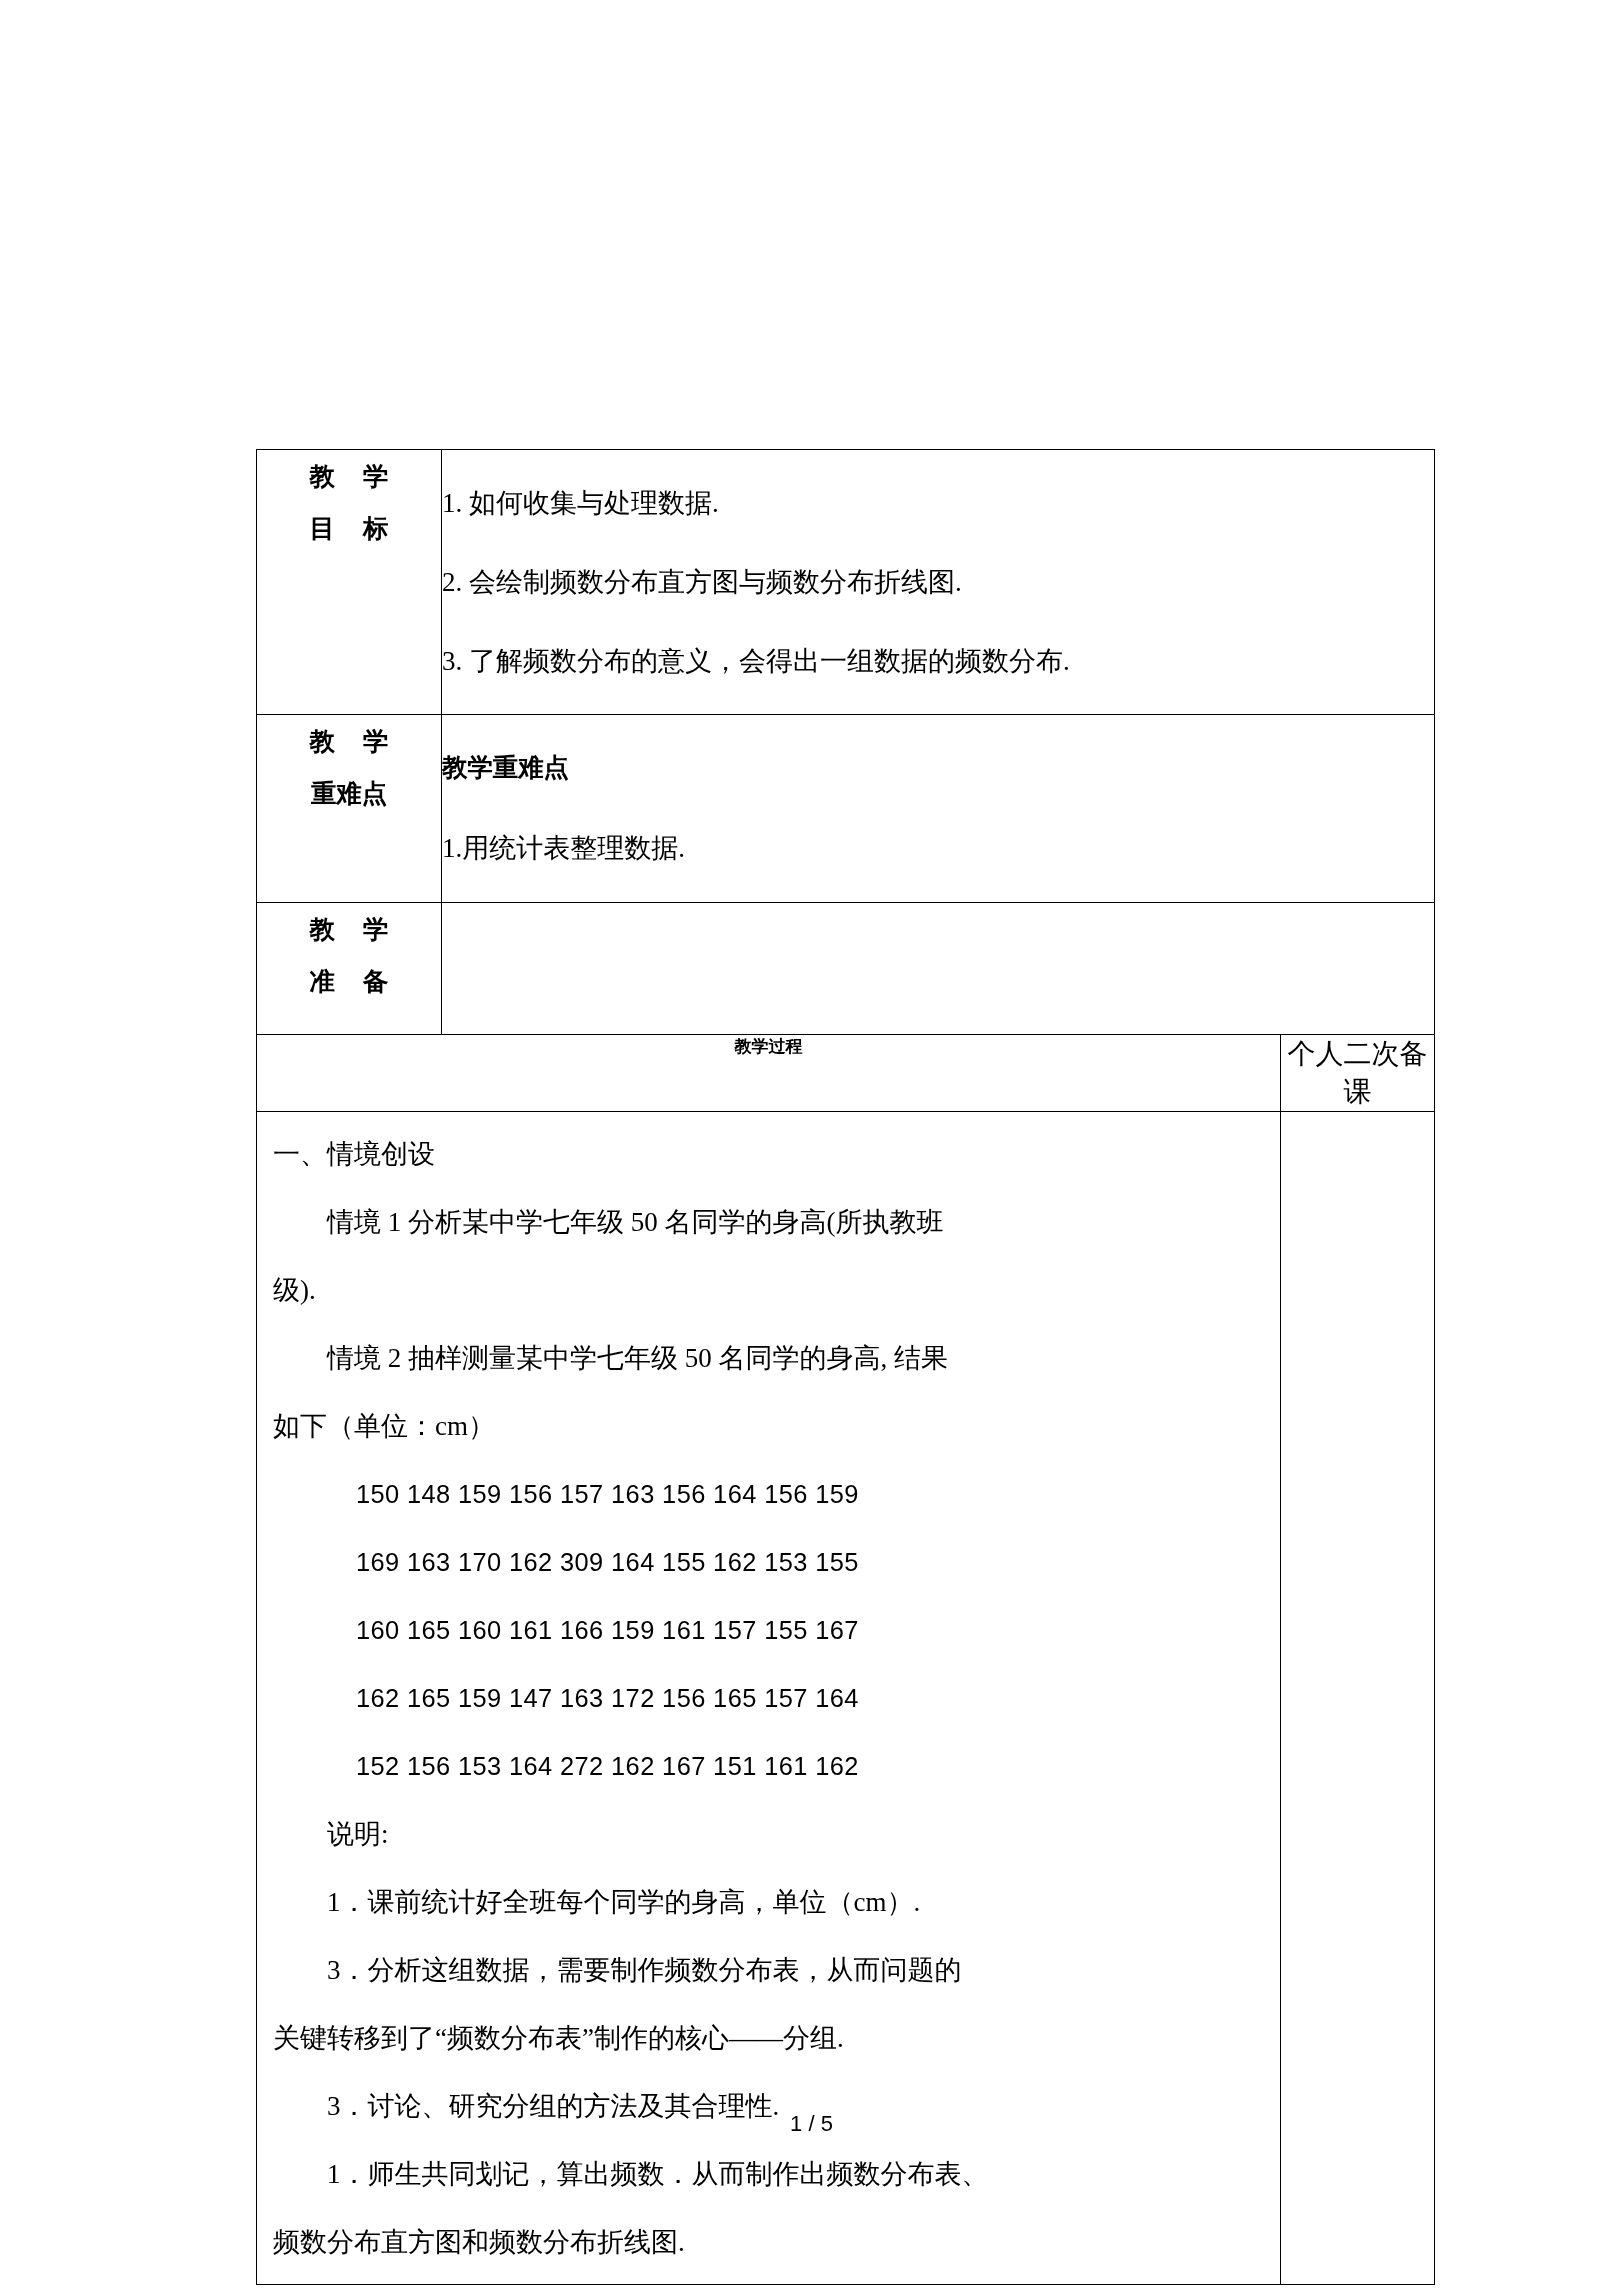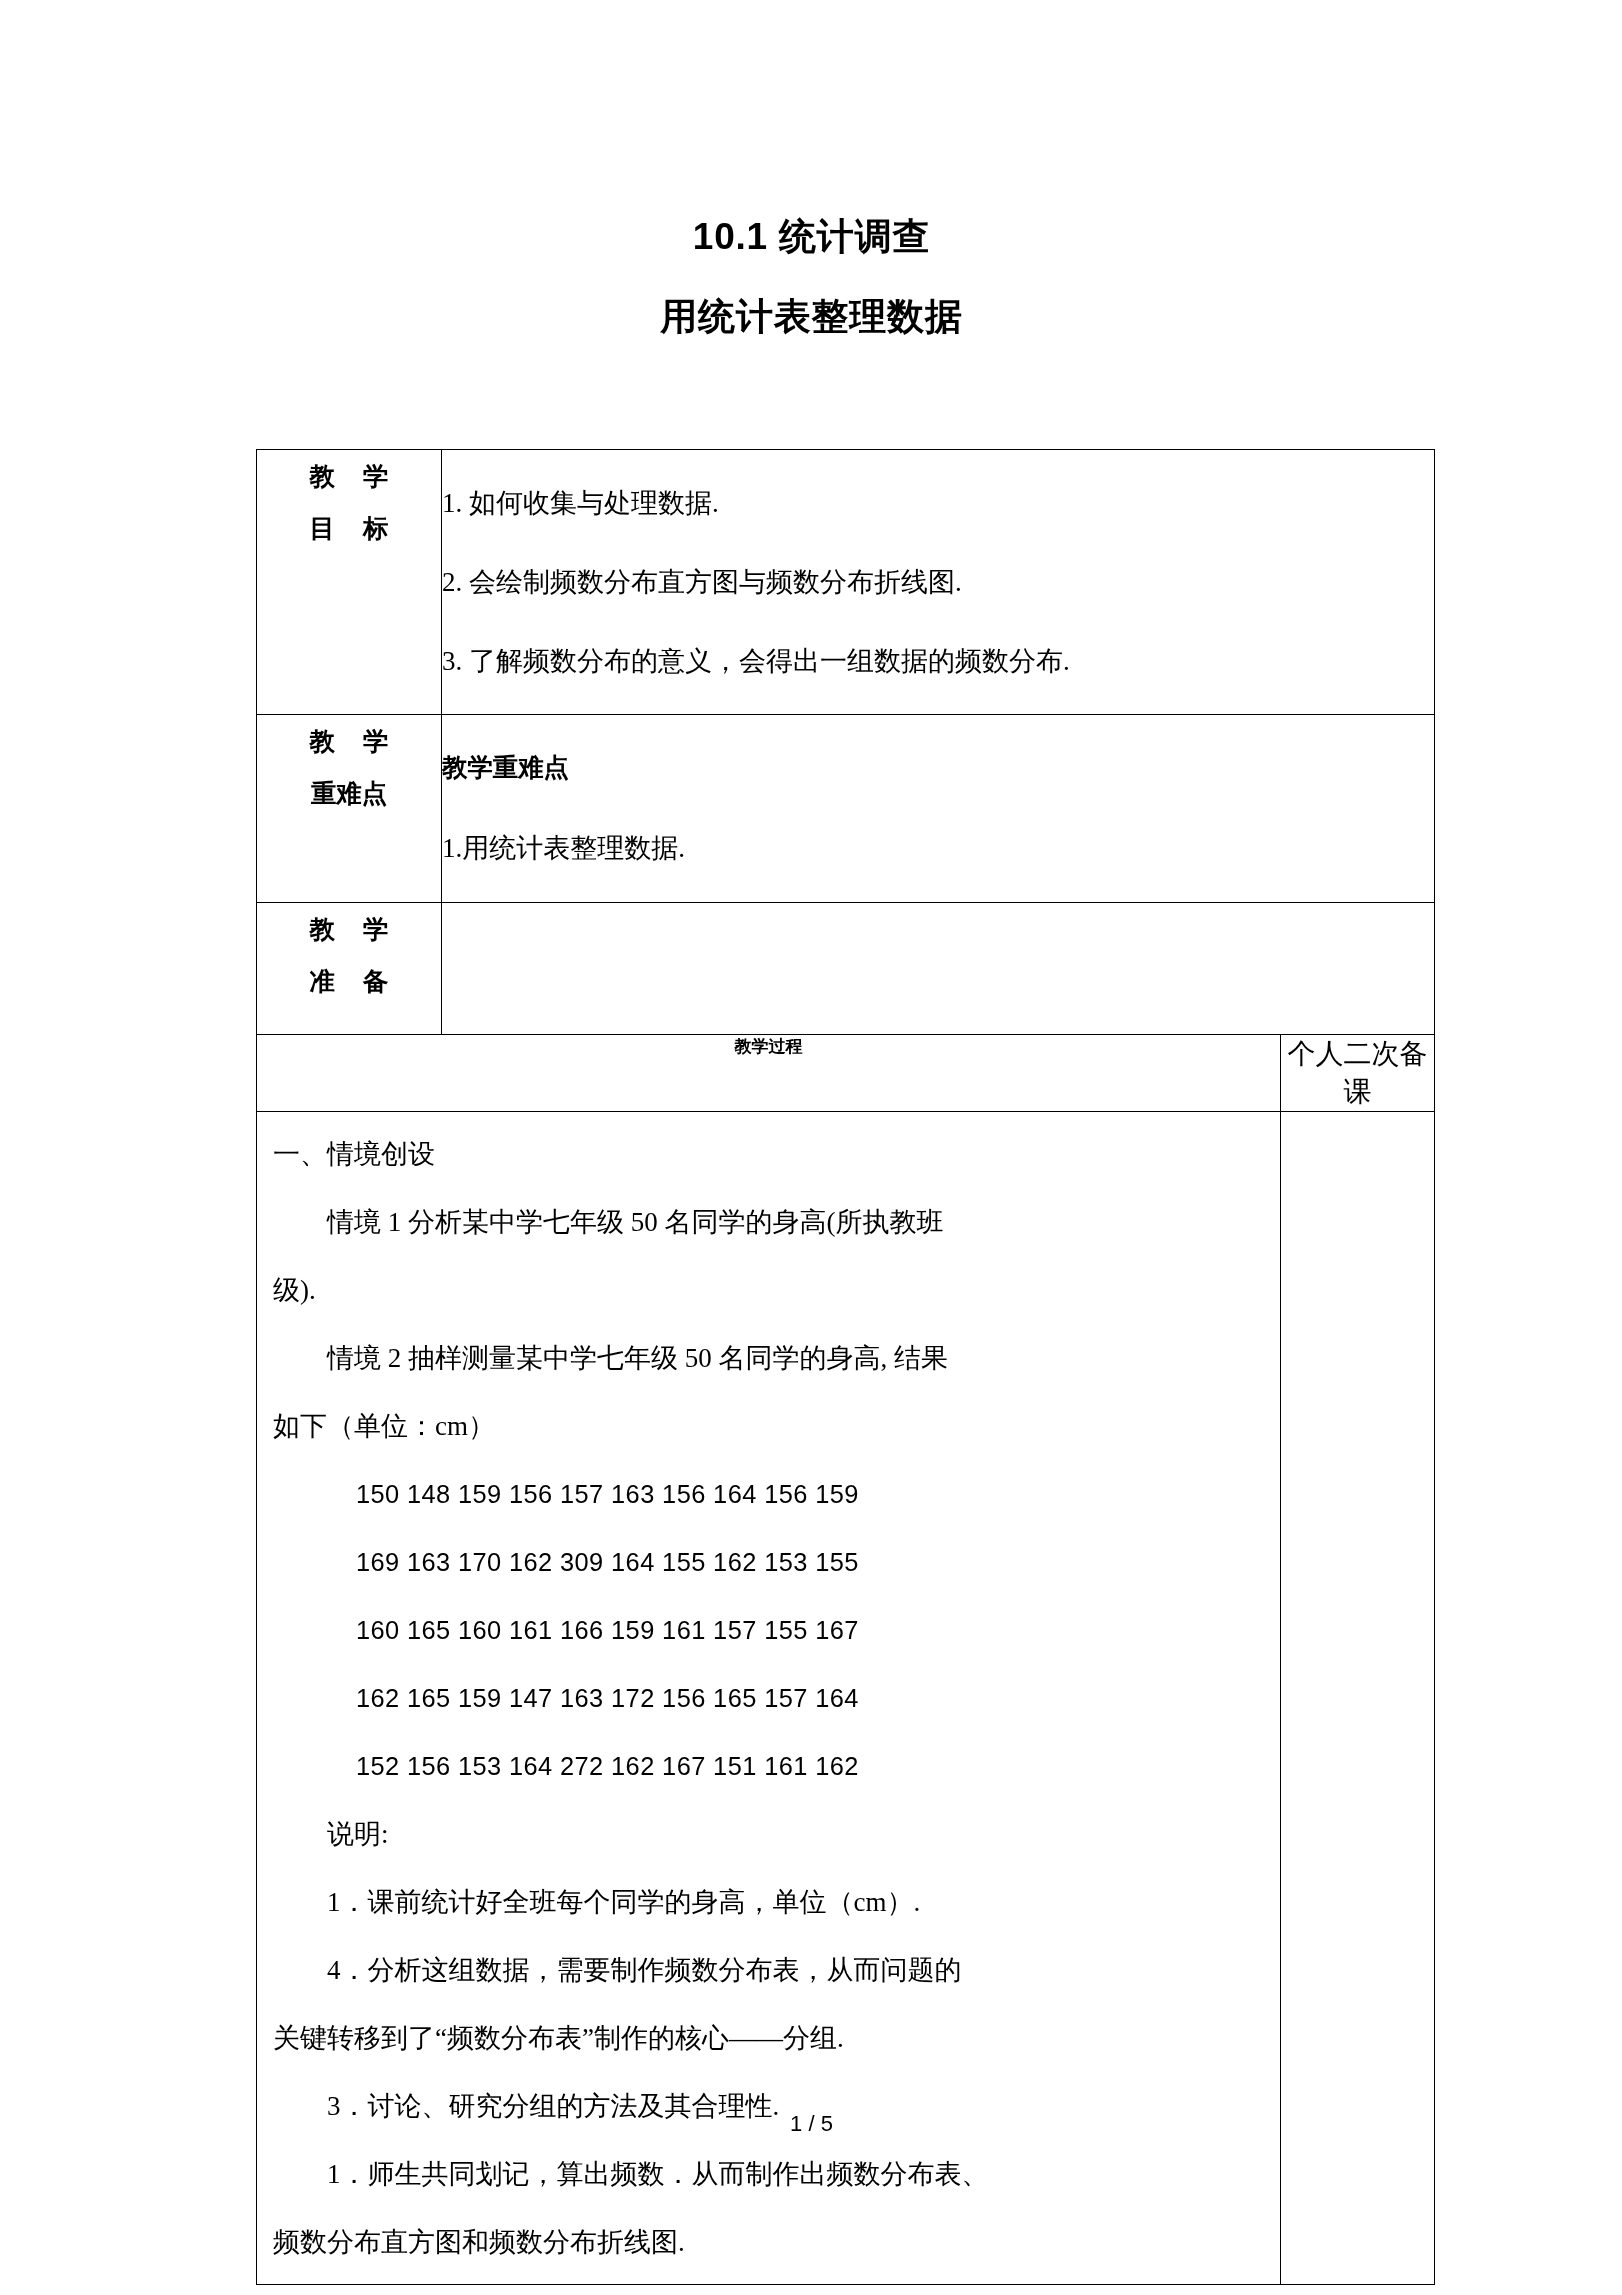--- a/index.html
+++ b/index.html
@@ -147,24 +147,20 @@
     font-family: "Liberation Sans", "DejaVu Sans", sans-serif;
     font-weight: normal;
     font-size: 22px;
   }
 </style>
 </head>
 <body>
 
 <div class="page">
 
-  <div class="title-block">
-    <div class="doc-title">10.1  统计调查</div>
-    <div class="doc-subtitle">用统计表整理数据</div>
-  </div>
 
   <table class="lesson-table">
     <colgroup>
       <col class="col-label">
       <col class="col-proc">
       <col class="col-prep">
     </colgroup>
 
     <tbody>
         <tr>
@@ -212,21 +208,21 @@
         <p class="p-flush">如下（单位：cm）</p>
 
         <p class="data-row sans-num">150 148 159 156 157 163 156 164 156 159</p>
         <p class="data-row sans-num">169 163 170 162 309 164 155 162 153 155</p>
         <p class="data-row sans-num">160 165 160 161 166 159 161 157 155 167</p>
         <p class="data-row sans-num">162 165 159 147 163 172 156 165 157 164</p>
         <p class="data-row sans-num">152 156 153 164 272 162 167 151 161 162</p>
 
         <p class="p-indent">说明:</p>
         <p class="p-num">1．课前统计好全班每个同学的身高，单位（cm）.</p>
-        <p class="p-num">4．分析这组数据，需要制作频数分布表，从而问题的</p>
+        <p class="p-num">3．分析这组数据，需要制作频数分布表，从而问题的</p>
         <p class="p-flush">关键转移到了“频数分布表”制作的核心——分组.</p>
         <p class="p-num">3．讨论、研究分组的方法及其合理性.</p>
         <p class="p-num">1．师生共同划记，算出频数．从而制作出频数分布表、</p>
         <p class="p-flush">频数分布直方图和频数分布折线图.</p>
       </td>
       <td class="notecell"></td>
     </tr>
   </tbody>
     </table>
 

